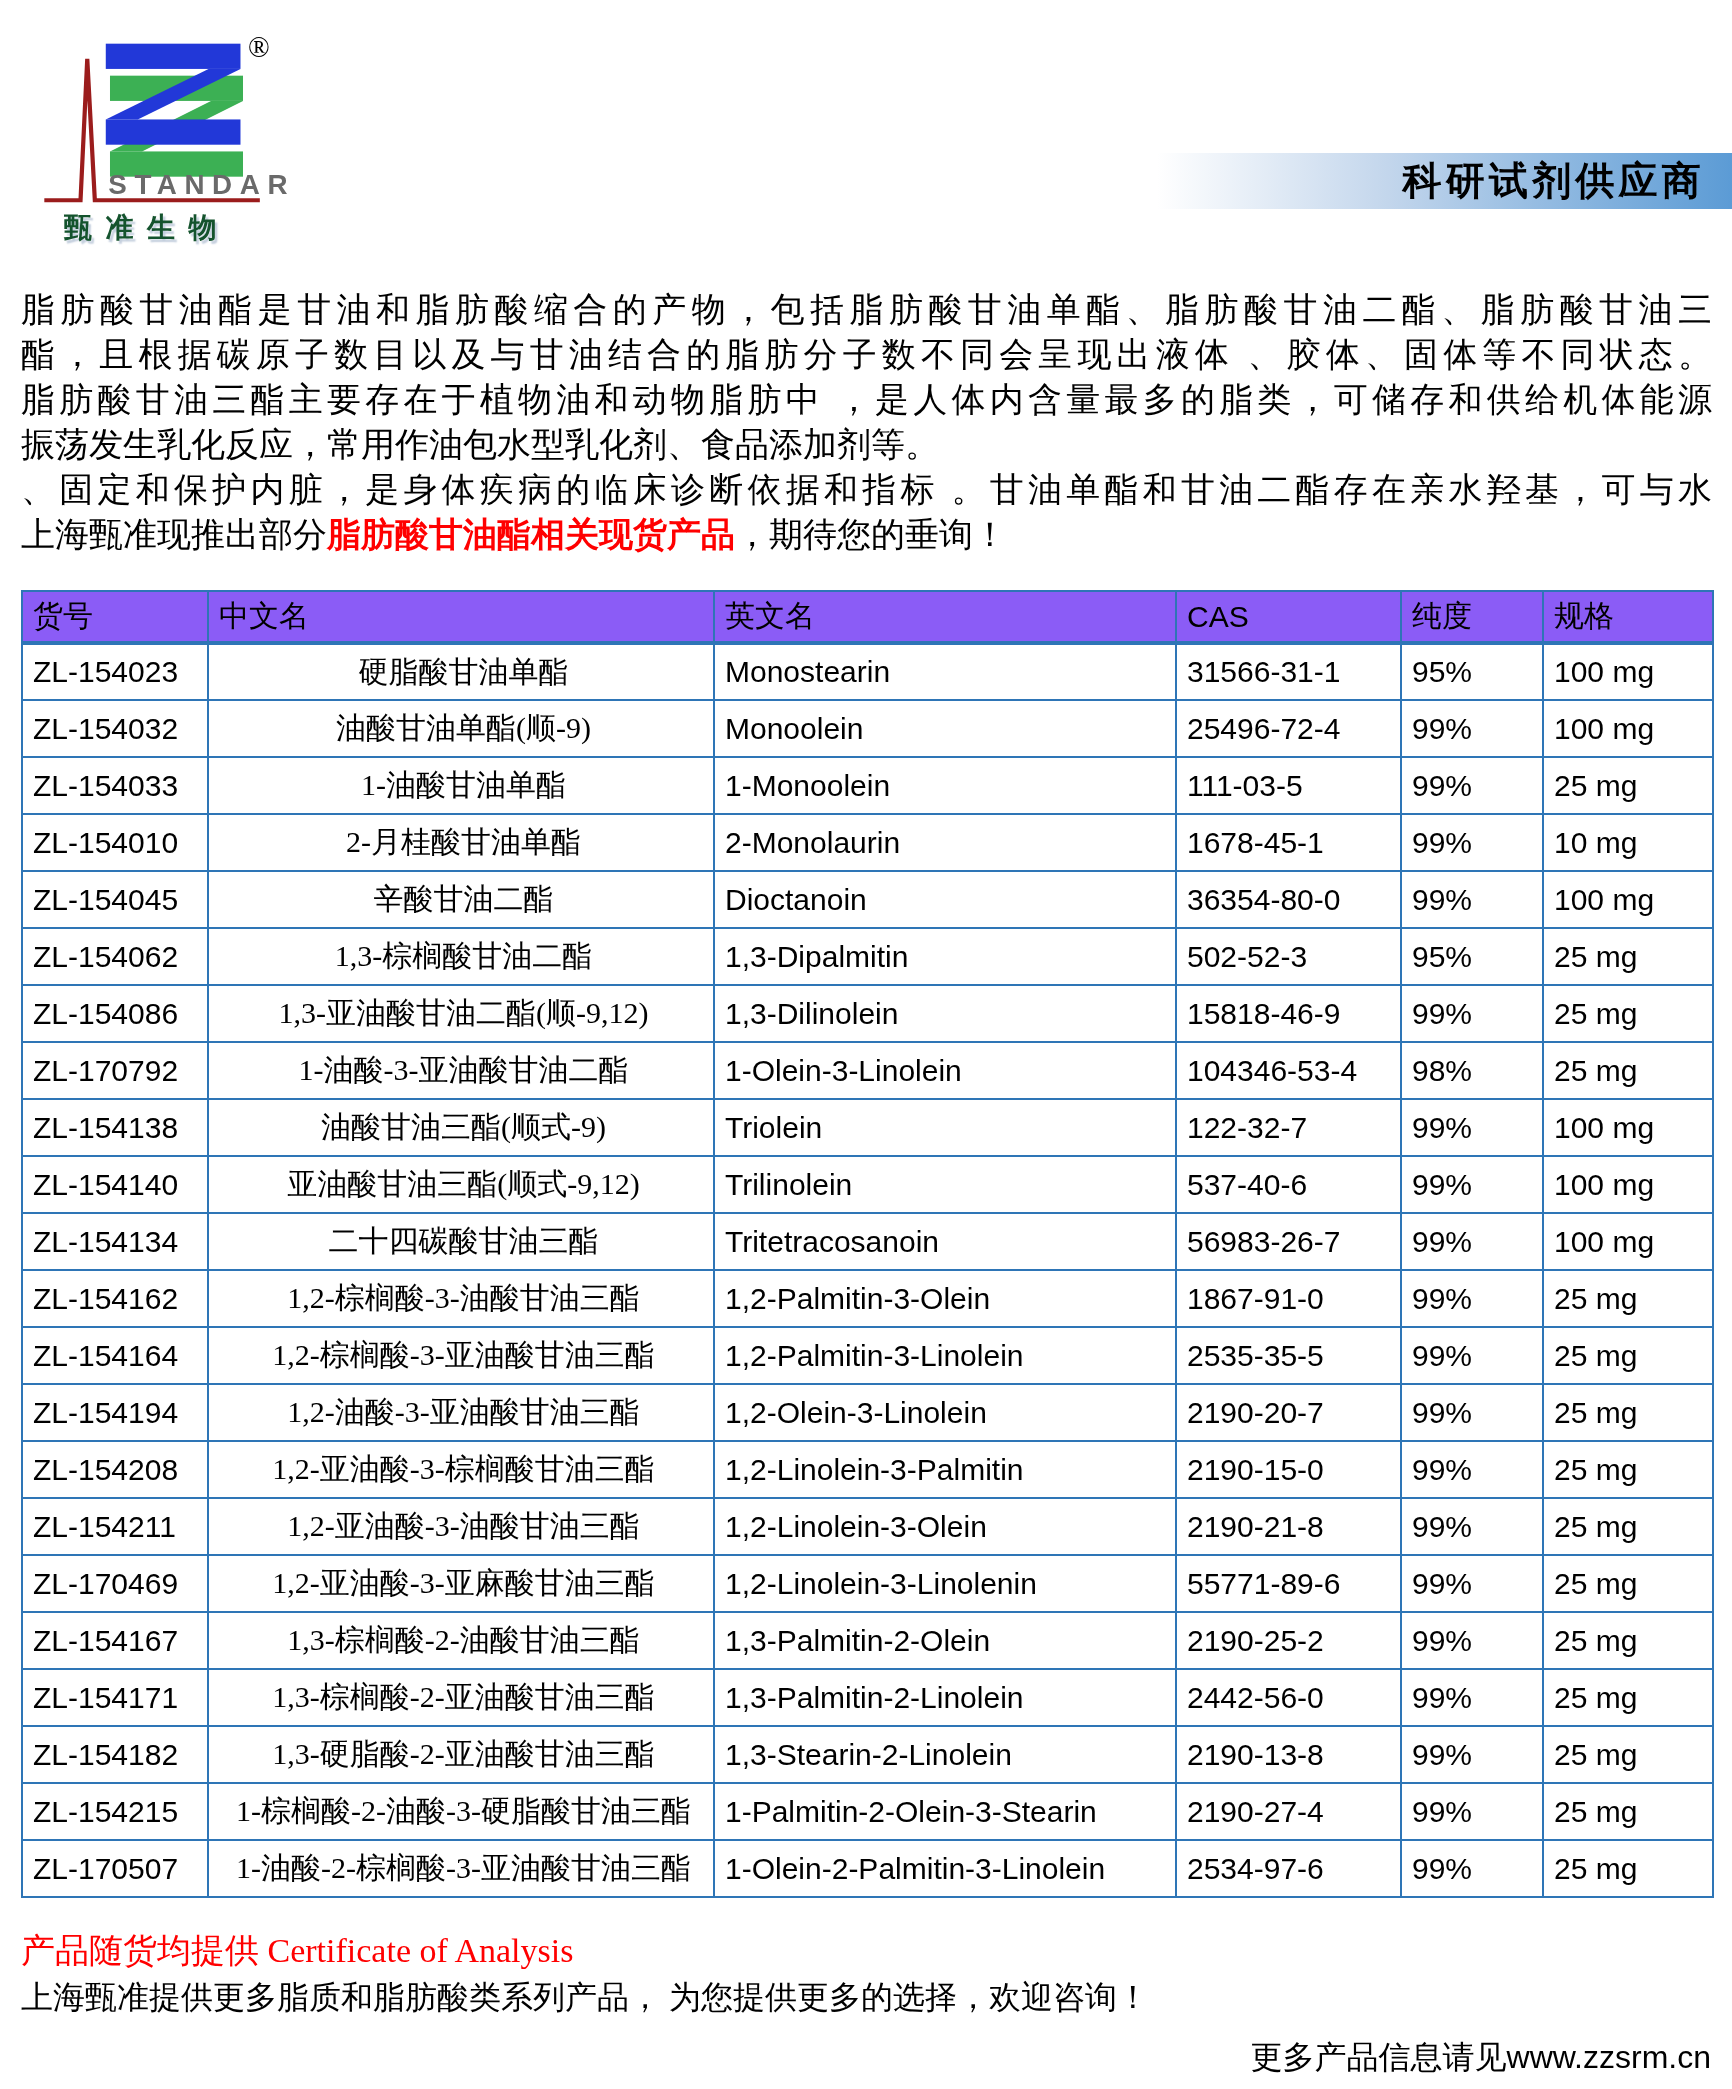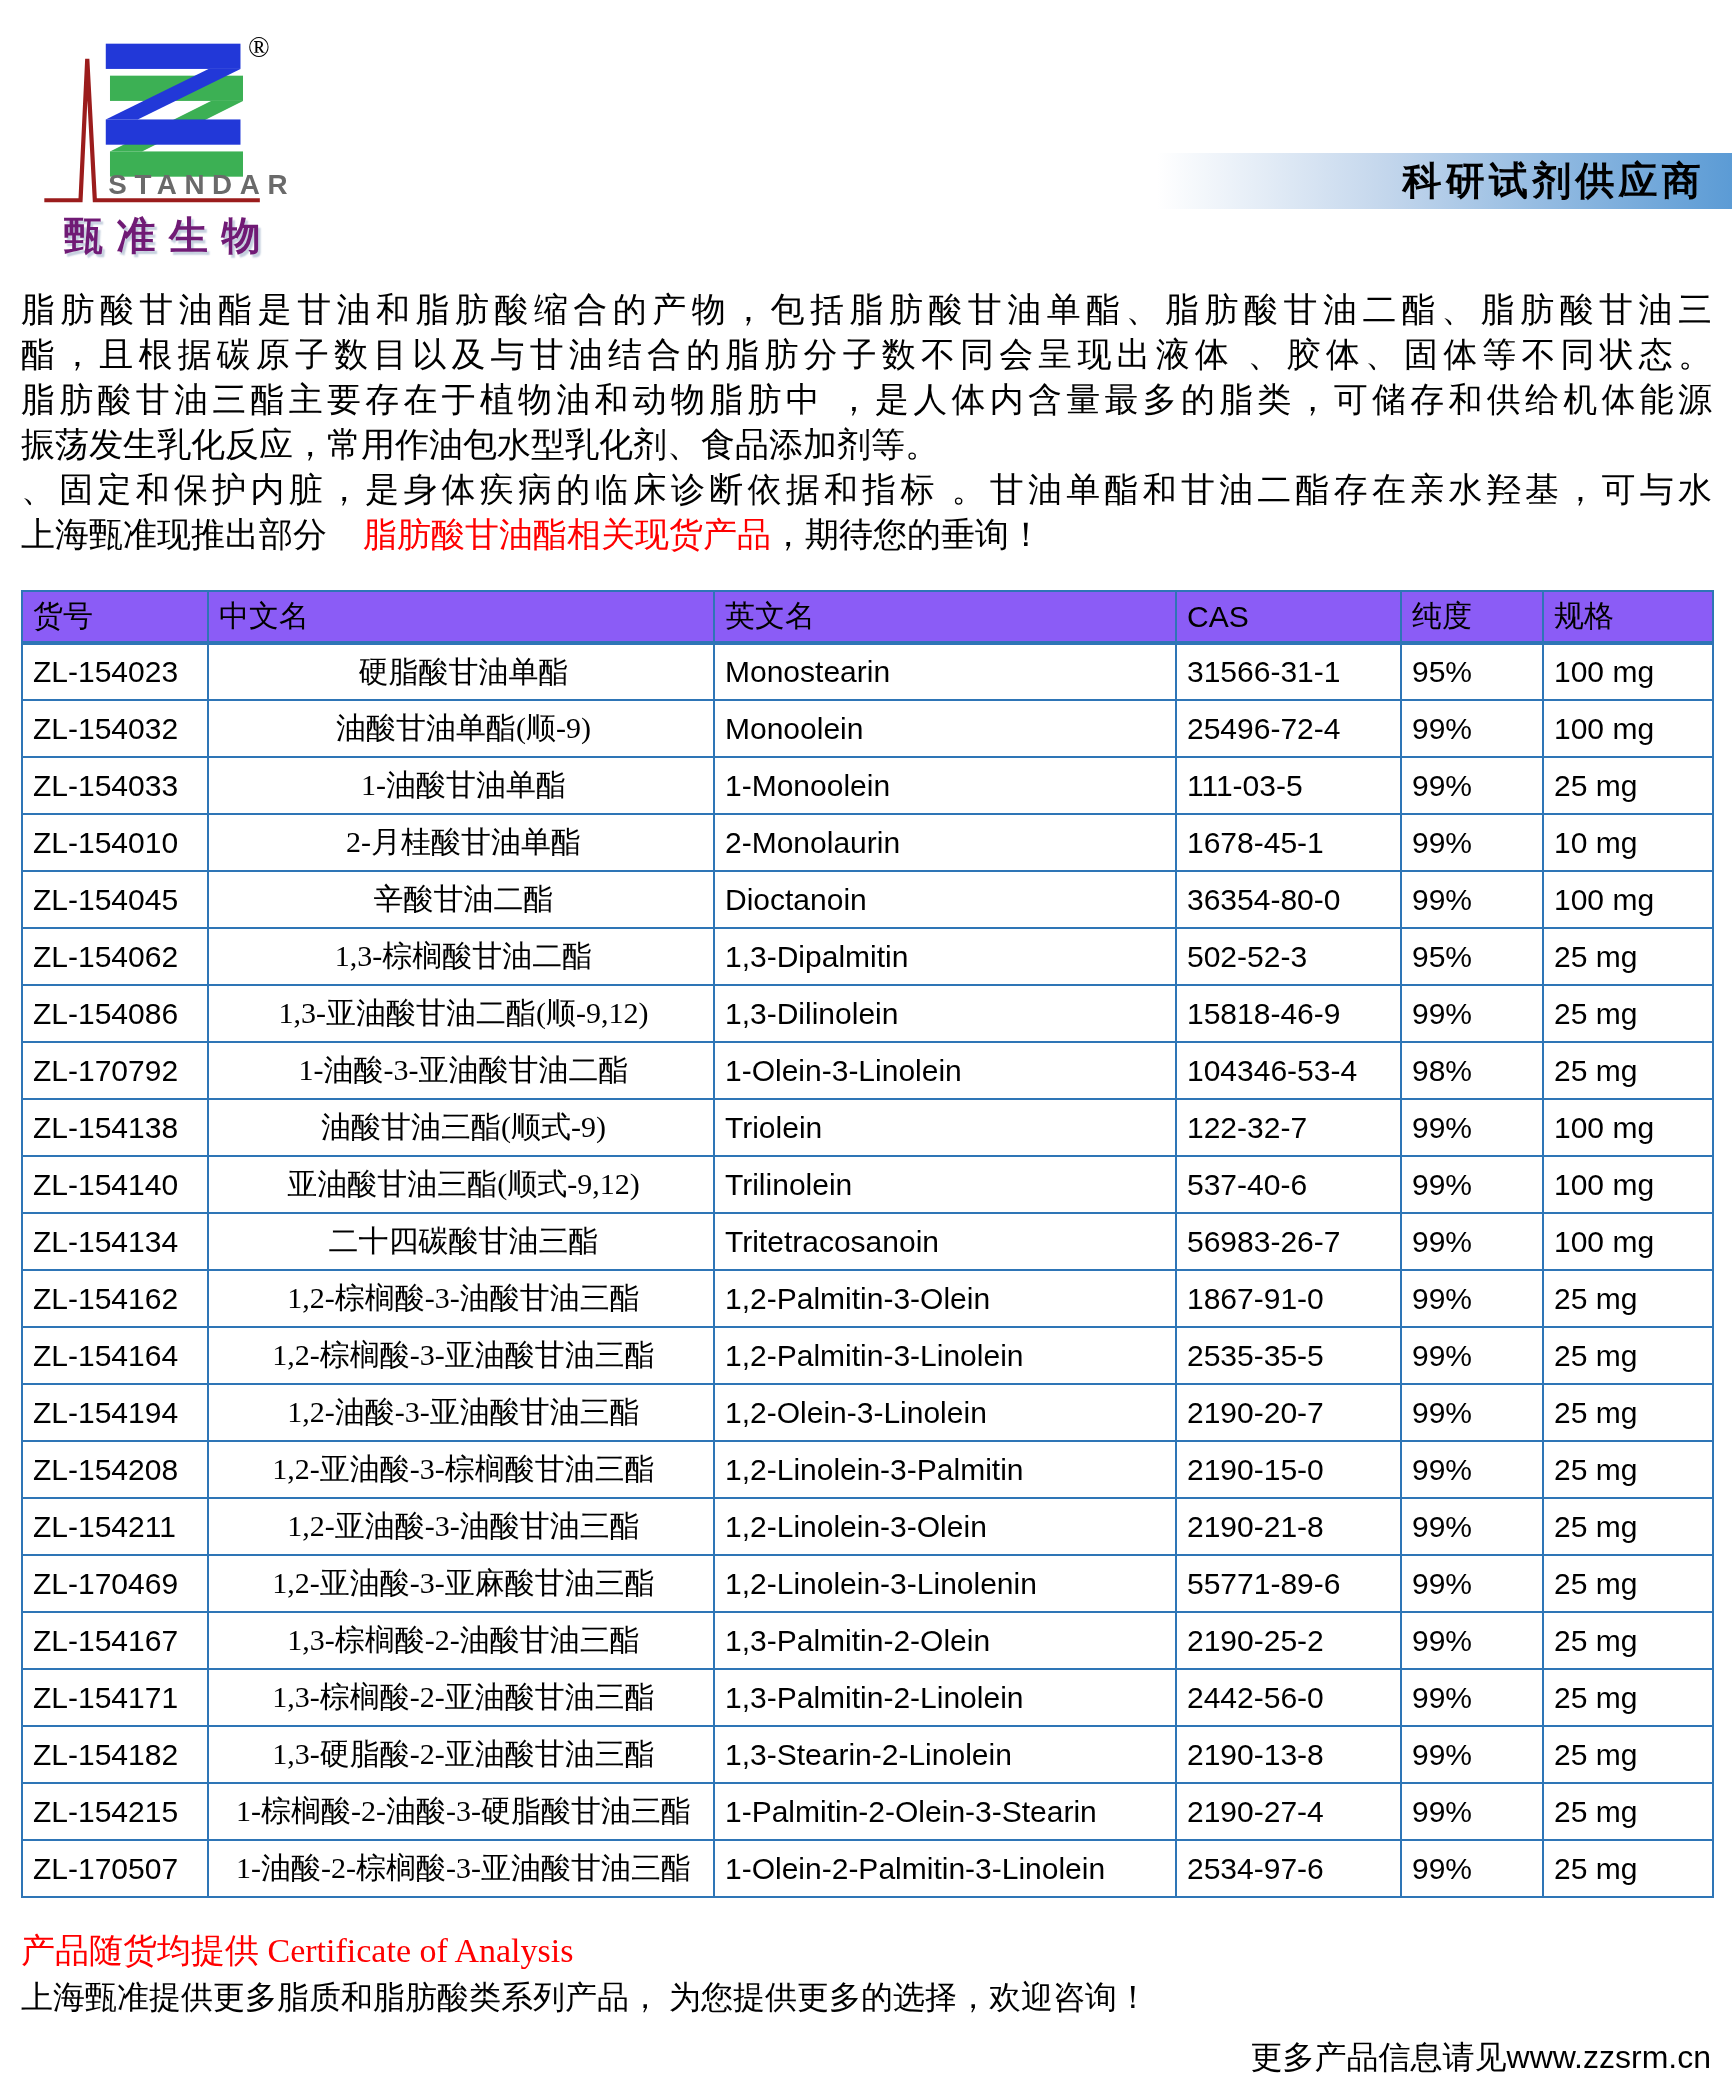--- a/index.html
+++ b/index.html
@@ -4,37 +4,37 @@
 <style>
   html,body{margin:0;padding:0;background:#ffffff;}
   .page{
     position:relative;width:1733px;height:2090px;background:#ffffff;
     font-family:"Liberation Serif","DejaVu Serif",serif;color:#000;overflow:hidden;
   }
   
   .logo-wrap{position:absolute;left:34px;top:10px;width:253px;}
   .logo-svg{display:block;}
   .logo-cn{
-    margin:1.7px 0 0 30px;font-size:39px;font-weight:bold;color:#701a75;
+    margin:1.7px 0 0 30px;font-size:28px;font-weight:bold;color:#14532d;
     letter-spacing:13.5px;text-shadow:2.5px 2.5px 1.7px #c3cedd;
     font-family:Liberation Serif, serif;white-space:nowrap;
   }
   
   .banner{
     position:absolute;left:1157px;top:153px;width:576px;height:56px;
     background:linear-gradient(90deg,#ffffff 0%,#c3d6ec 40%,#5b9bd5 100%);
     display:flex;align-items:center;justify-content:flex-end;
     padding-right:28px;box-sizing:border-box;
   }
   .banner-text{font-size:39px;font-weight:bold;letter-spacing:4.2px;color:#000;white-space:nowrap;}
   
   .intro{position:absolute;left:21px;top:287px;width:1691px;font-size:34px;line-height:45px;}
   .intro-line{white-space:normal;}
   .intro-line.stretch{text-align:justify;text-align-last:justify;}
-  .hl{font-weight:normal;margin-left:36px;}
+  .hl{font-weight:bold;}
   
   .products-table{
     position:absolute;left:21px;top:590px;width:1691px;
     border-collapse:collapse;table-layout:fixed;
   }
   .products-table th,.products-table td{
     border:2.5px solid #2e75b6;vertical-align:middle;text-align:left;
     padding:0 5px 0 10px;overflow:hidden;white-space:nowrap;
     font-size:30px;font-weight:normal;box-sizing:border-box;
   }

